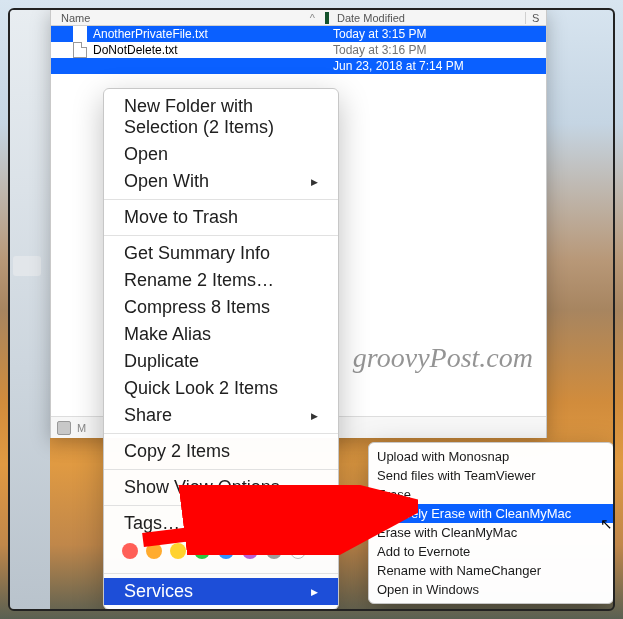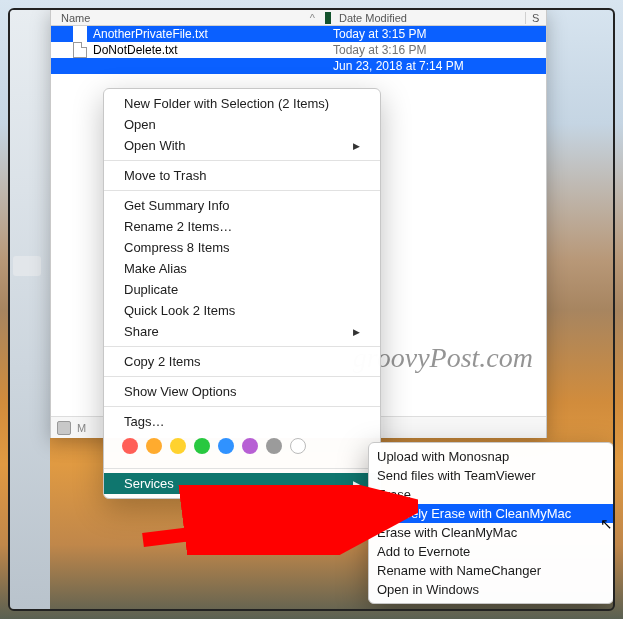--- a/index.html
+++ b/index.html
@@ -30,46 +30,46 @@
   position: absolute; left: 40px; top: 0; right: 66px; height: 428px;
   background: #fff; border-left: 1px solid #c9c9c9; border-right: 1px solid #c9c9c9;
   box-shadow: 0 4px 18px rgba(0,0,0,.25);
 }
 .columns {
   display: flex; background: #f5f5f5; border-bottom: 1px solid #d0d0d0;
   font-size: 11px; color: #565656; height: 16px; align-items: center;
 }
 .col-name { flex: 1; padding-left: 10px; display:flex; align-items:center; justify-content:space-between;}
 .col-name .sort { margin-right:10px; color:#888;}
-.col-date { width: 200px; border-left: 6px solid #14532d; padding-left: 8px; }
+.col-date { width: 200px; border-left: 4px solid #14532d; padding-left: 8px; }
 .col-size { width: 21px; border-left: 1px solid #d0d0d0; padding-left: 6px; }
 .rows { }
 .row { display:flex; height:16px; align-items:center; font-size:12px; }
 .row .nm { flex:1; padding-left:22px; display:flex; align-items:center; gap:6px;}
 .row .dt { width:200px; padding-left:8px;}
 .row .sz { width:21px;}
 .row.sel { background:#0a60ff; color:#fff; }
 .row.dis .dt{ color:#737373;}
 .fileicon { width:14px; height:16px; background:#fff; border:1px solid #999; position:relative; }
 .row.sel .fileicon{ border-color:#fff;}
 .fileicon:before{ content:""; position:absolute; right:-1px; top:-1px; width:5px; height:5px; background:#fff; border-left:1px solid #999; border-bottom:1px solid #999;}
 .row.sel .fileicon:before{ border-color:#fff;}
 .bottombar { position:absolute; left:0; right:0; bottom:0; height:22px; background:#f7f7f7; border-top:1px solid #ddd; display:flex; align-items:center; gap:6px; padding:0 6px; color:#888; font-size:11px;}
 .bottombar .disk{width:14px;height:14px;background:#c8c8c8;border:1px solid #999;border-radius:2px;}
 
 .ctxmenu {
-  position:absolute; left:93px; top:78px; width:278px;
+  position:absolute; left:93px; top:78px; width:236px;
   background:rgba(255,255,255,.98); border:1px solid #c7c7c7; border-radius:6px;
   box-shadow:0 10px 30px rgba(0,0,0,.25);
-  padding:4px 0; font-size:13px; color:#202020;
+  padding:4px 0; font-size:18px; color:#202020;
   z-index:10;
 }
 .mi { padding:3px 20px; display:flex; align-items:center; justify-content:space-between;}
 .mi.sub:after{ content:"▶"; font-size:9px; color:#333;}
-.mi.hl{ background:#0f766e; color:#fff;}
+.mi.hl{ background:#1d4ed8; color:#fff;}
 .mi.hl.sub:after{ color:#fff;}
 .sep{ height:1px; background:#e1e1e1; margin:4px 0;}
 .tags{ padding:6px 18px 10px; display:flex; gap:8px;}
 .tagdot{ width:16px; height:16px; border-radius:50%;}
 .tagdot.outline{ background:#fff;border:1px solid #bbb;}
 
 .submenu {
   position:absolute; left:358px; top:432px; width:246px;
   background:rgba(255,255,255,.99); border:1px solid #c7c7c7; border-radius:6px;
   box-shadow:0 10px 30px rgba(0,0,0,.35);

